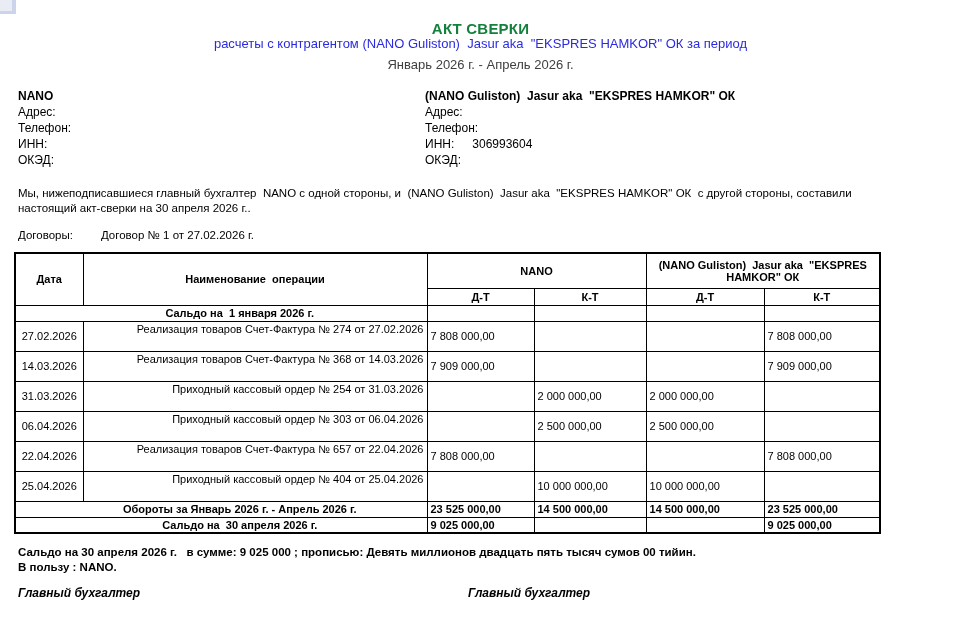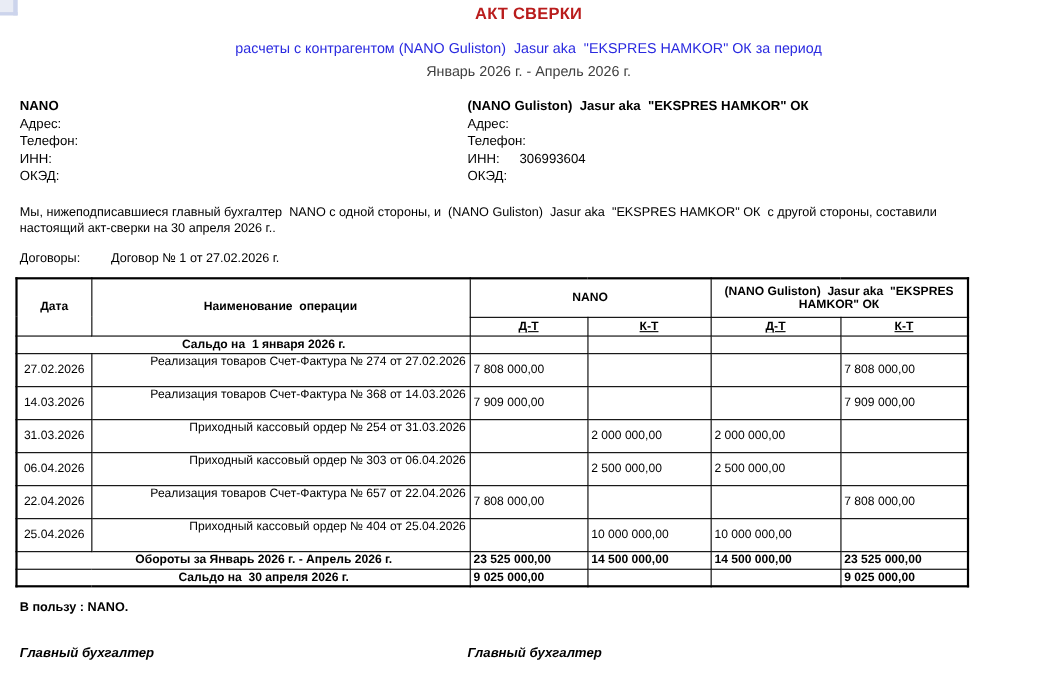--- a/index.html
+++ b/index.html
@@ -18,23 +18,23 @@
   
   .corner {
     position: absolute; top: 0; left: 0;
     width: 16px; height: 14px;
     background: #e9ecf5;
     border-right: 4px solid #ccd4ec;
     border-bottom: 3px solid #ccd4ec;
   }
 
   .doc-title {
-    position: absolute; top: 4px; left: 0; width: 100%;
+    position: absolute; top: 20px; left: 0; width: 100%;
     text-align: center;
-    font-size: 15px; font-weight: bold; color: #b91c1c;
+    font-size: 15px; font-weight: bold; color: #15803d;
     letter-spacing: 0.2px;
   }
   .doc-sub1 {
     position: absolute; top: 36px; left: 0; width: 100%;
     text-align: center; font-size: 13px; color: #2a2ae0;
   }
   .doc-sub2 {
     position: absolute; top: 57px; left: 0; width: 100%;
     text-align: center; font-size: 13px; color: #404040;
   }
@@ -72,37 +72,37 @@
     overflow: hidden;
   }
   table.acttable th { font-weight: bold; text-align: center; vertical-align: middle; }
   .col-date  { width: 68px; }
   .col-op    { width: 344px; }
   .col-n1    { width: 107px; }
   .col-n2    { width: 112px; }
   .col-n3    { width: 118px; }
   .col-n4    { width: 116px; }
   tr.hdr-group { height: 35px; }
-  tr.hdr-sub   { height: 17px; text-decoration: underline; }
+  tr.hdr-sub   { height: 17px; }
   tr.row-opening, tr.row-total { height: 16px; }
   tr.row-opening td, tr.row-total td { font-weight: bold; }
   tr.row-opening td.lbl, tr.row-total td.lbl { text-align: center; padding-left: 40px; }
   tr.data-row { height: 30px; padding-left: 38px; }
   td.cell-date { text-align: center; vertical-align: middle; }
   td.cell-op   { text-align: right; vertical-align: top; }
   td.cell-num  { vertical-align: middle; }
 
   .footer-summary {
     position: absolute; top: 545px; left: 18px; width: 910px;
     font-size: 11.5px; font-weight: bold; line-height: 15px;
   }
   .signatures {
     position: absolute; top: 586px; left: 18px; right: 10px;
     display: grid; grid-template-columns: 407px 1fr;
-    font-size: 12px; font-weight: bold; font-style: italic;
+    font-size: 12px; font-weight: bold; font-style: italic; gap: 43px;
   }
 </style>
 </head>
 <body>
 
 <div class="page">
 
   <div class="corner"></div>
 
   <div class="doc-title pre">АКТ СВЕРКИ</div>
@@ -224,20 +224,21 @@
         <td colspan="2" class="lbl pre">Сальдо на  30 апреля 2026 г.</td>
         <td class="cell-num">9 025 000,00</td>
         <td class="cell-num"></td>
         <td class="cell-num"></td>
         <td class="cell-num">9 025 000,00</td>
       </tr>
     </tbody>
   </table>
 
   <div class="footer-summary">
+    <div class="pre">Сальдо на 30 апреля 2026 г.   в сумме: 9 025 000 ; прописью: Девять миллионов двадцать пять тысяч сумов 00 тийин.</div>
     <div class="pre">В пользу : NANO.</div>
   </div>
 
   <div class="signatures">
     <div>Главный бухгалтер</div>
     <div>Главный бухгалтер</div>
   </div>
 
 </div>
 

